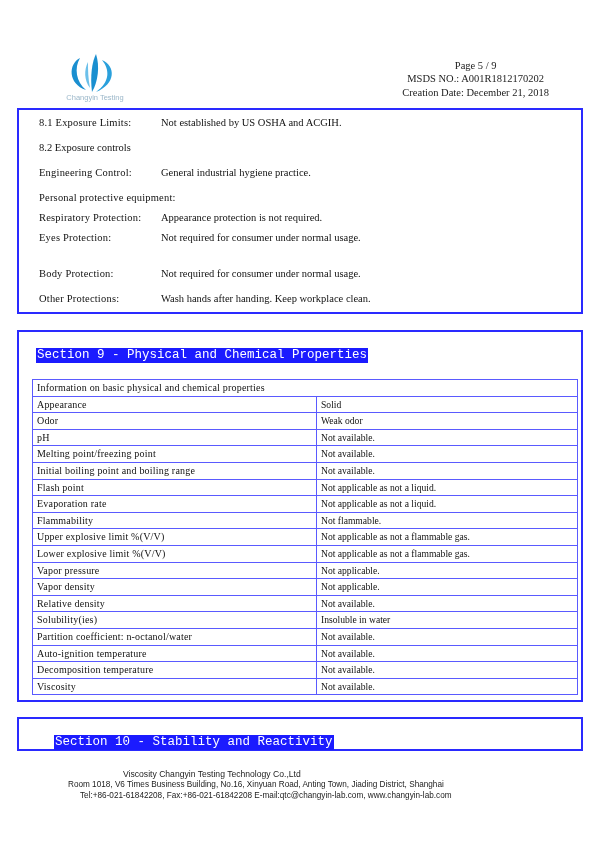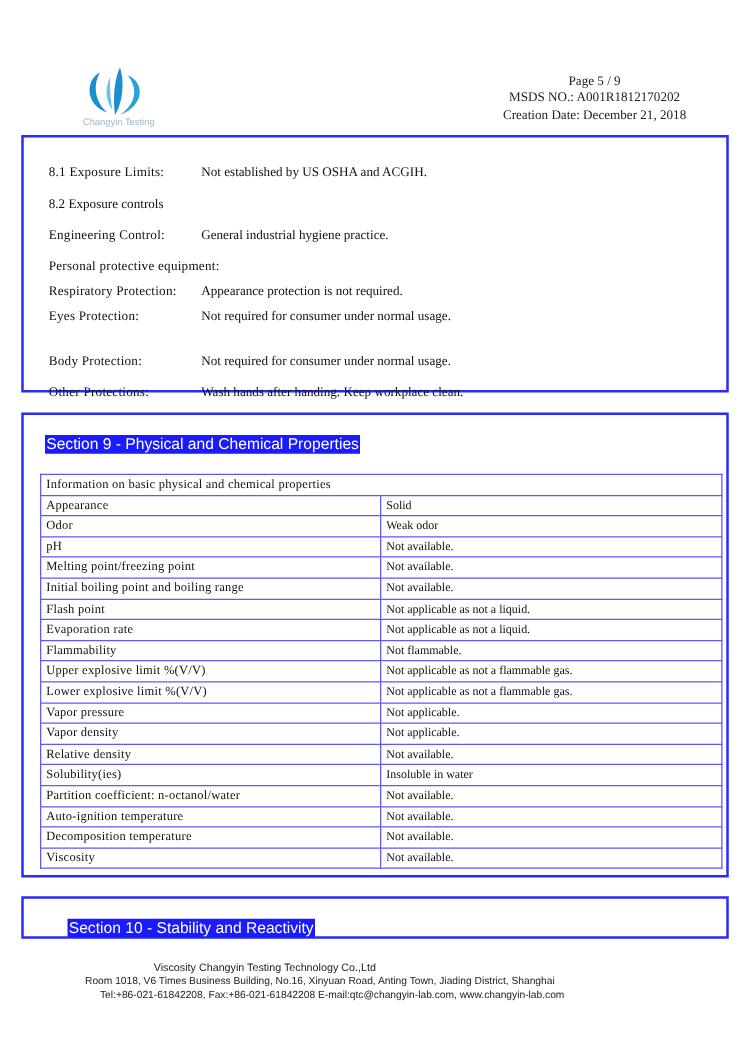--- a/index.html
+++ b/index.html
@@ -6,29 +6,29 @@
   body { width:600px; height:848px; position:relative; overflow:hidden;
          font-family:"Liberation Serif", serif; color:#111; }
   .logo { position:absolute; left:54px; top:52px; width:82px; height:52px; }
   .logo svg { position:absolute; left:12px; top:0; }
   .logo-text { position:absolute; left:0; top:41px; width:82px; text-align:center;
                font-family:"Liberation Sans", sans-serif; font-size:7.5px; color:#9bb7c9; }
   .hdr { position:absolute; right:51px; top:59px; text-align:center;
          font-size:10.5px; line-height:13.3px; color:#222; }
   .box { position:absolute; border:2px solid #2a2aff; box-sizing:border-box; }
   .box1 { left:17px; top:108px; width:566px; height:206px; }
-  .row8 { position:absolute; left:20px; font-size:10.5px; white-space:nowrap;margin-top:16px; }
+  .row8 { position:absolute; left:20px; font-size:10.5px; white-space:nowrap; }
   .row8 .lbl { display:inline-block; width:122px; letter-spacing:0.2px; }
   .box2 { left:17px; top:330px; width:566px; height:372px; }
   .sec-title { position:absolute; background:#1b1bff; color:#fff;
-               font-family:Liberation Sans, sans-serif; font-size:12.5px;
+               font-family:Liberation Mono, monospace; font-size:12.5px;
                padding:0 1px; line-height:15px; }
   table.props { position:absolute; left:13px; top:47px; width:546px;
                 border-collapse:collapse; font-size:10px; }
-  table.props td { border:1px solid #5a5aff; height:15.6px; padding:0 0 0 4px;
+  table.props td { border:1px solid #5a5aff; height:15.6px; padding:0 12px 0 4px;
                    line-height:15.6px; white-space:nowrap; }
   table.props td.c1 { width:267px; letter-spacing:0.2px; }
   table.props td.c2 { font-size:9.6px; }
   .box3 { left:17px; top:717px; width:566px; height:34px; }
   .footer { position:absolute; left:0; width:600px; font-family:"Liberation Sans", sans-serif;
             color:#222; }
   .f1 { top:769px; left:123px; width:auto; font-size:8.6px; }
   .f2 { top:780px; left:68px; width:auto; font-size:8.2px; }
   .f3 { top:791px; left:80px; width:auto; font-size:8.2px; }
 </style>

